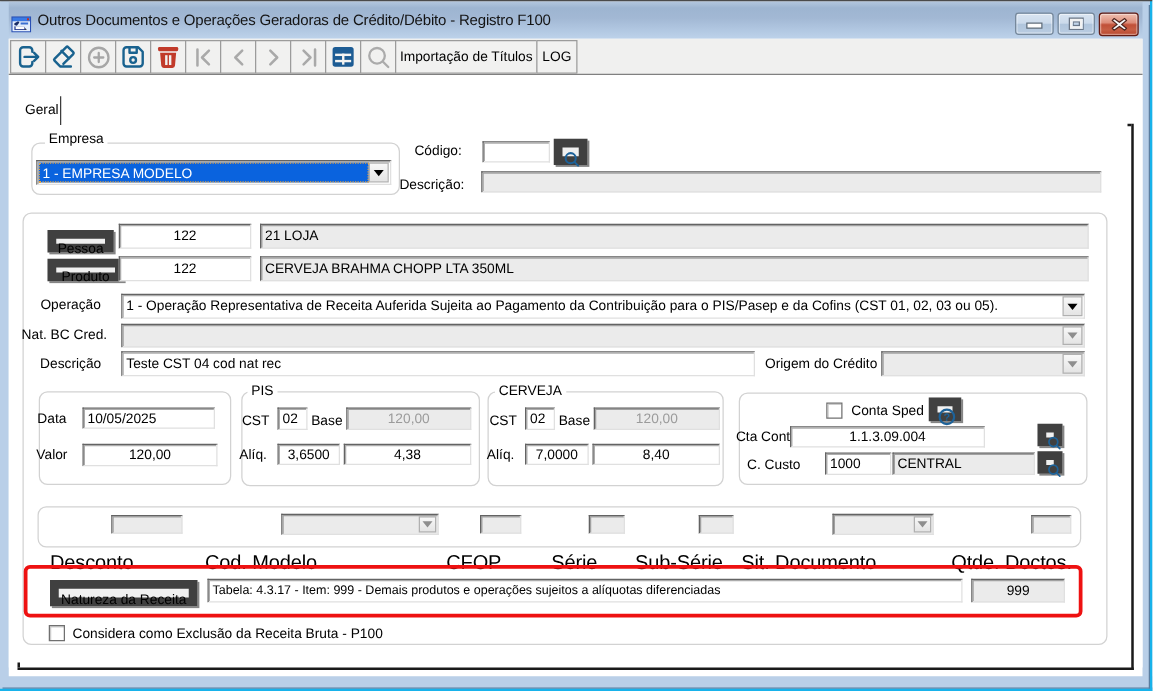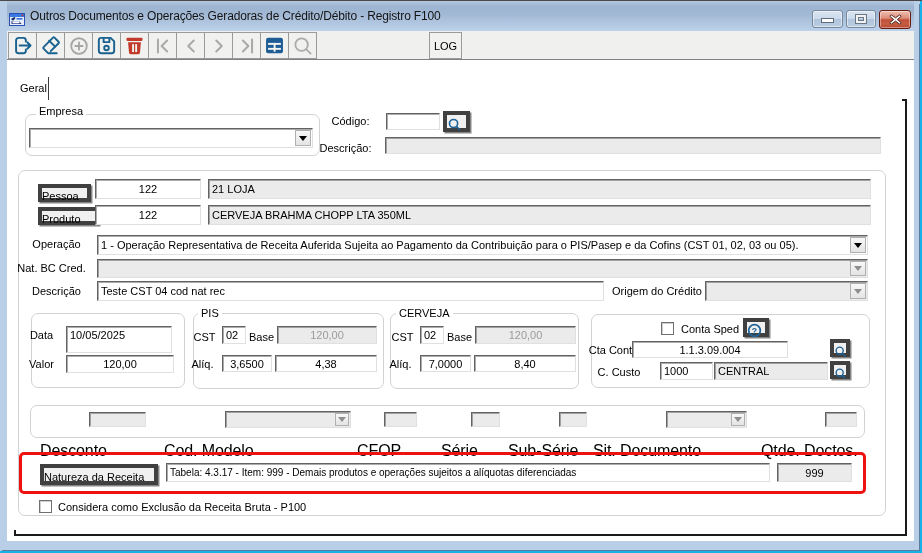--- a/index.html
+++ b/index.html
@@ -30,22 +30,22 @@
 .tcell { position:absolute; top:1px; height:27px; border:1px solid #9b9b9b; background:#f1f1f0;
   display:flex; align-items:center; justify-content:center; }
 
 #client { left:7px; top:60px; width:907px; height:474px; background:#fff; }
 .lbl { position:absolute; font-size:11px; white-space:nowrap; }
 .r { text-align:center; }
 .fld { position:absolute; background:#fff; border:1px solid;
   border-color:#636363 #e0e0e0 #e0e0e0 #636363; box-shadow:inset 1px 1px 0 rgba(70,70,70,0.45);
   font-size:11px; white-space:nowrap; overflow:hidden; line-height:16px; padding:1px 3px 0 3px; }
 .gfld { background:#ebebeb; }
-.btn { position:absolute; background:#f0f0f0; border:4px solid #404040; box-shadow:1.5px 1.5px 0 #858585;
-  font-size:11px; }
+.btn { position:absolute; background:#f0f0f0; border:7px solid #404040; box-shadow:1.5px 1.5px 0 #858585;
+  font-size:11px; text-align:center; }
 .grp { position:absolute; border:1px solid #d2d2d2; border-radius:7px; }
 .glabel { position:absolute; background:#fff; padding:0 3px; font-size:11px; white-space:nowrap; }
 .cb { position:absolute; width:13px; height:13px; background:#fff; border:1px solid #707070;
   box-shadow:inset 1px 1px 0 rgba(90,90,90,0.3); }
 .cbtn { position:absolute; top:1px; right:1px; width:16px; bottom:1px;
   background:linear-gradient(180deg,#f8f8f8,#e4e4e4); border:1px solid #b0b0b0;
   display:flex; align-items:center; justify-content:center; }
 .sm { font-size:16px; letter-spacing:-0.1px;margin-top:28px; }
 .tri { width:0; height:0; border-left:4px solid transparent; border-right:4px solid transparent;
   border-top:5px solid #000; }
@@ -146,29 +146,31 @@
     <rect x="5.3" y="14.5" width="13.4" height="2" fill="#f4f4f2"></rect>
     <rect x="11.1" y="9.3" width="2" height="9.2" fill="#f4f4f2"></rect>
       </svg>
     </div>
 <div class="tcell" style="left:288px;width:29px">
   <svg width="22" height="22" viewBox="0 0 24 24" fill="none" stroke="#ababab" stroke-width="2" stroke-linecap="round">
     <circle cx="10.5" cy="10.5" r="6.8"></circle>
         <path d="M15.7 15.7L20.3 20.3"></path>
       </svg>
     </div>
+<div class="tcell" style="left:316px;width:114px;font-size:11px">Importação de Títulos</div>
 <div class="tcell" style="left:429px;width:33px;font-size:11px">LOG</div>
 </div>
 
 <div class="lbl" style="left:20px;top:82px">Geral</div>
 <div class="abs" style="left:48px;top:77px;width:1px;height:23px;background:#3c3c3c"></div>
 
 <div class="grp" style="left:25px;top:114px;width:295px;height:42px"></div>
 <div class="glabel" style="left:36px;top:105px">Empresa</div>
 <div class="fld" style="left:29px;top:128px;width:284px;height:20px;padding:0">
+  <div class="abs" style="left:1px;top:1px;right:17px;bottom:1px;background:#0a63de;border:1px dotted #e8a33d;color:#fff;line-height:16px;padding-left:2px;overflow:hidden">1 - EMPRESA MODELO</div>
   <div class="cbtn">
       <div class="tri"></div>
     </div>
 </div>
 
 <div class="lbl r" style="left:320px;top:115px;width:61px">Código:</div>
 <div class="fld" style="left:386px;top:113px;width:54px;height:17px"></div>
 <div class="btn" style="left:443px;top:111px;width:27px;height:21px">
   <svg width="15" height="15" viewBox="0 0 24 24" fill="none" stroke="#1d6299" stroke-width="2.6" stroke-linecap="round" style="margin-top:2px">
     <circle cx="10.5" cy="10.5" r="6.5"></circle>
@@ -201,21 +203,21 @@
 <div class="fld" style="left:97px;top:281px;width:507px;height:20px;line-height:17px">Teste CST 04 cod nat rec</div>
 <div class="lbl" style="left:612px;top:285px">Origem do Crédito</div>
 <div class="fld gfld" style="left:705px;top:281px;width:163px;height:20px">
   <div class="cbtn">
       <div class="tri trig"></div>
     </div>
   </div>
 
 <div class="grp" style="left:31px;top:313px;width:154px;height:75px"></div>
 <div class="lbl r" style="left:20px;top:329px;width:43px">Data</div>
-<div class="fld" style="left:66px;top:326px;width:106px;height:27px;line-height:14px">10/05/2025</div>
+<div class="fld" style="left:66px;top:326px;width:106px;height:17px;line-height:14px">10/05/2025</div>
 <div class="lbl r" style="left:20px;top:358px;width:43px">Valor</div>
 <div class="fld r" style="left:66px;top:355px;width:108px;height:18px;line-height:15px">120,00</div>
 
 <div class="grp" style="left:193px;top:313px;width:191px;height:76px"></div>
 <div class="glabel" style="left:198px;top:307px">PIS</div>
 <div class="lbl r" style="left:190px;top:331px;width:29px">CST</div>
 <div class="fld" style="left:222px;top:326px;width:24px;height:18px;line-height:15px">02</div>
 <div class="lbl r" style="left:247px;top:331px;width:29px">Base</div>
 <div class="fld gfld r" style="left:277px;top:326px;width:100px;height:18px;line-height:15px;color:#9b9b9b">120,00</div>
 <div class="lbl r" style="left:186px;top:358px;width:33px">Alíq.</div>

